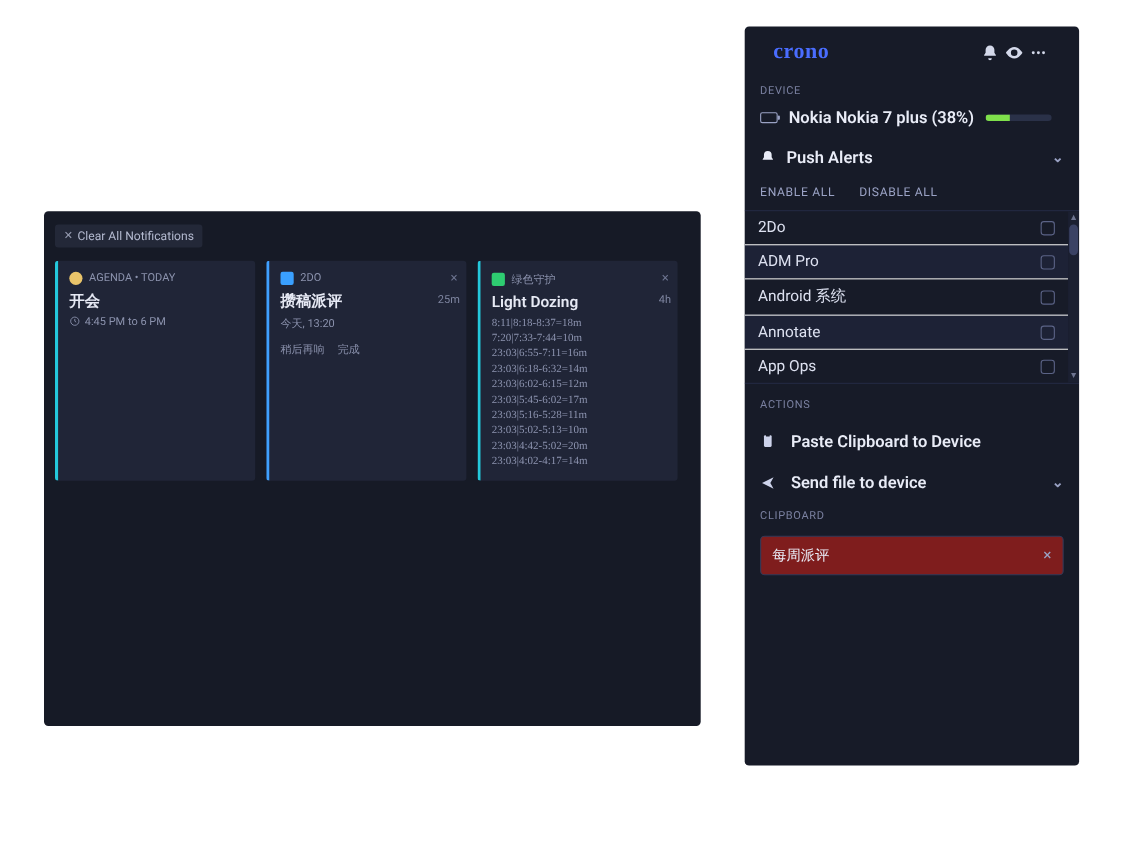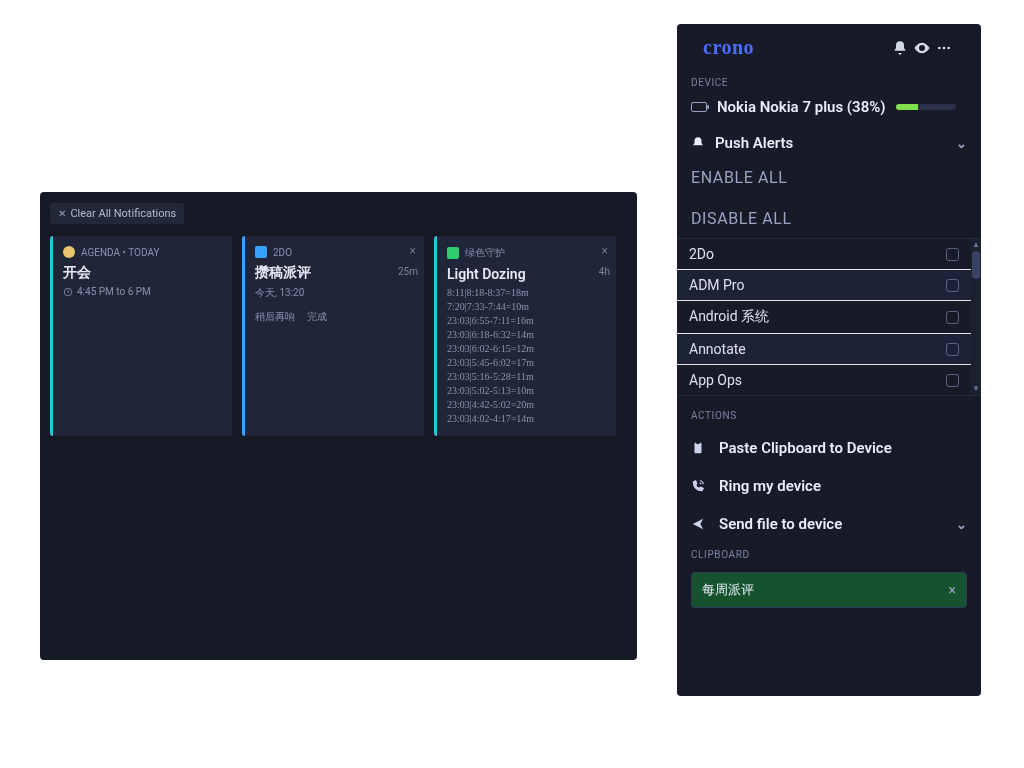--- a/index.html
+++ b/index.html
@@ -163,21 +163,21 @@
   .batt-bar > i { display:block; height:100%; background:#7fe04b; width:38%; }
   .push-row {
     display: flex; align-items: center; gap: 10px;
     padding: 10px 14px;
     font-size: 15px; font-weight: 600; color: #e9ecf7;
   }
   .push-row .chev { margin-left: auto; font-size: 13px; color:#9aa2c4; }
   .enable-row {
     display: flex; gap: 22px;
     padding: 6px 14px 10px;
-    font-size: 16px; letter-spacing: .6px; color: #9aa2c4; flex-direction: column;
+    font-size: 11px; letter-spacing: .6px; color: #9aa2c4;
   }
   .enable-row span { cursor: pointer; }
   .app-list { border-top: 1px solid #232a42; border-bottom: 1px solid #232a42; }
   .app-list-scroll-wrap { display:flex; }
   .app-list-col { flex: 1; }
   .scrolltrack {
     width: 10px; background: #1b2031;
     display:flex; flex-direction:column;
   }
   .scroll-up, .scroll-down { height:12px; color:#6d7490; font-size:8px; text-align:center; line-height:12px; }
@@ -213,21 +213,21 @@
     display:flex; align-items:center; justify-content:center;
     text-align:center;
     font-size: 12px;
     font-weight:600;
     color: #9aa2c4;
     padding: 0 14px;
   }
   .clipbox {
     margin: 4px 14px 0;
     display:flex; align-items:center;
-    background: #14532d;
+    background: #7f1d1d;
     border: 1px solid #323a58;
     border-radius: 4px;
     padding: 8px 10px;
     font-size: 13px; color:#e9ecf7;
   }
   .clipbox .cx { margin-left:auto; color:#9aa2c4; cursor:pointer; font-size:14px; }
   svg { display:block; }
 </style>
 </head>
 <body>
@@ -384,29 +384,20 @@
     <span class="aicon">
       <svg width="14" height="14" viewBox="0 0 24 24" fill="#cdd3eb">
           <rect x="6" y="3" width="12" height="18" rx="2"></rect>
           <rect x="9" y="1" width="6" height="4" rx="1" fill="#171b28"></rect>
         </svg>
     </span>
     <span>Paste Clipboard to Device</span>
   </div>
   <div class="action-item">
     <span class="aicon">
-      <svg width="14" height="14" viewBox="0 0 24 24" fill="none" stroke="#cdd3eb" stroke-width="2">
-          <path d="M4 5c0 9 6 15 15 15l2-4-5-2-2 2c-3-1-5-3-6-6l2-2-2-5-4 2z" fill="#cdd3eb"></path>
-          <path d="M15 3c3 0 6 3 6 6M15 7c1 0 2 1 2 2"></path>
-        </svg>
-    </span>
-    <span>Ring my device</span>
-  </div>
-  <div class="action-item">
-    <span class="aicon">
       <svg width="14" height="14" viewBox="0 0 24 24" fill="#cdd3eb">
           <path d="M3 12l18-9-5 9 5 9-18-9zm5 0h8"></path>
         </svg>
     </span>
     <span>Send file to device</span>
     <span class="chev">⌄</span>
   </div>
 
 
   <div class="section-label">CLIPBOARD</div>

